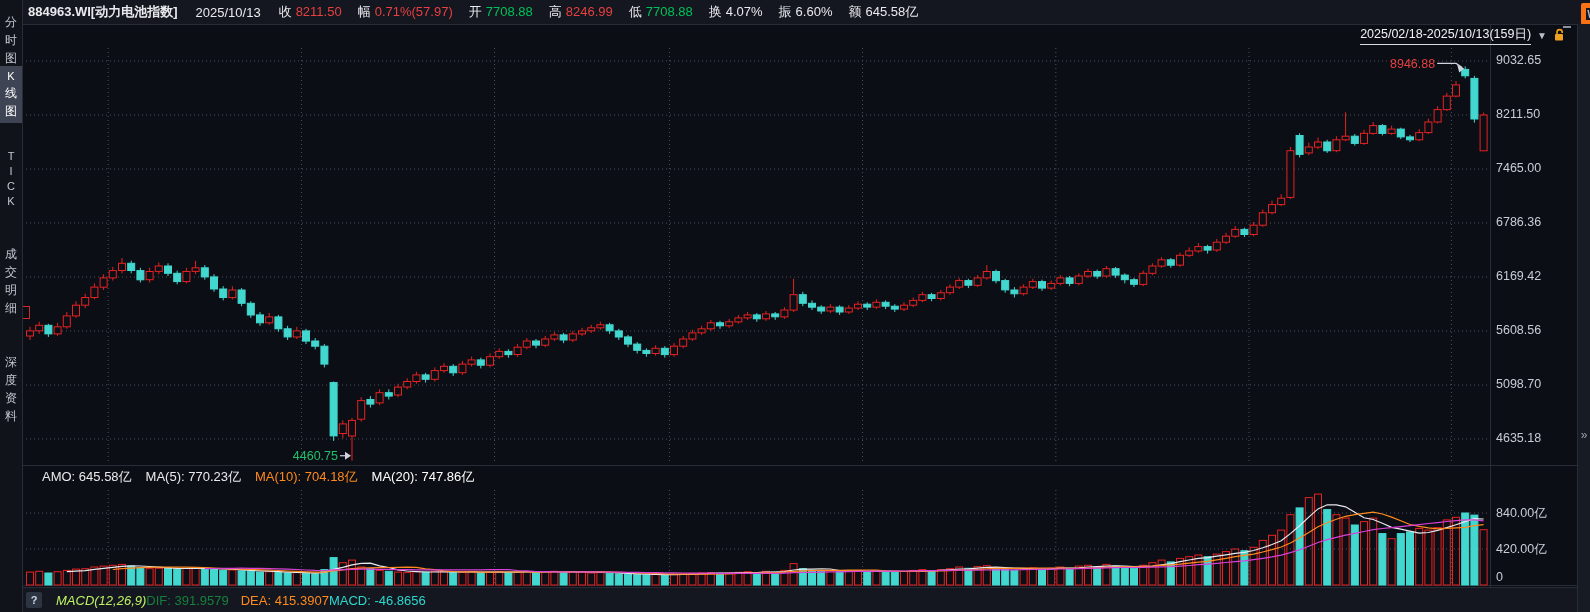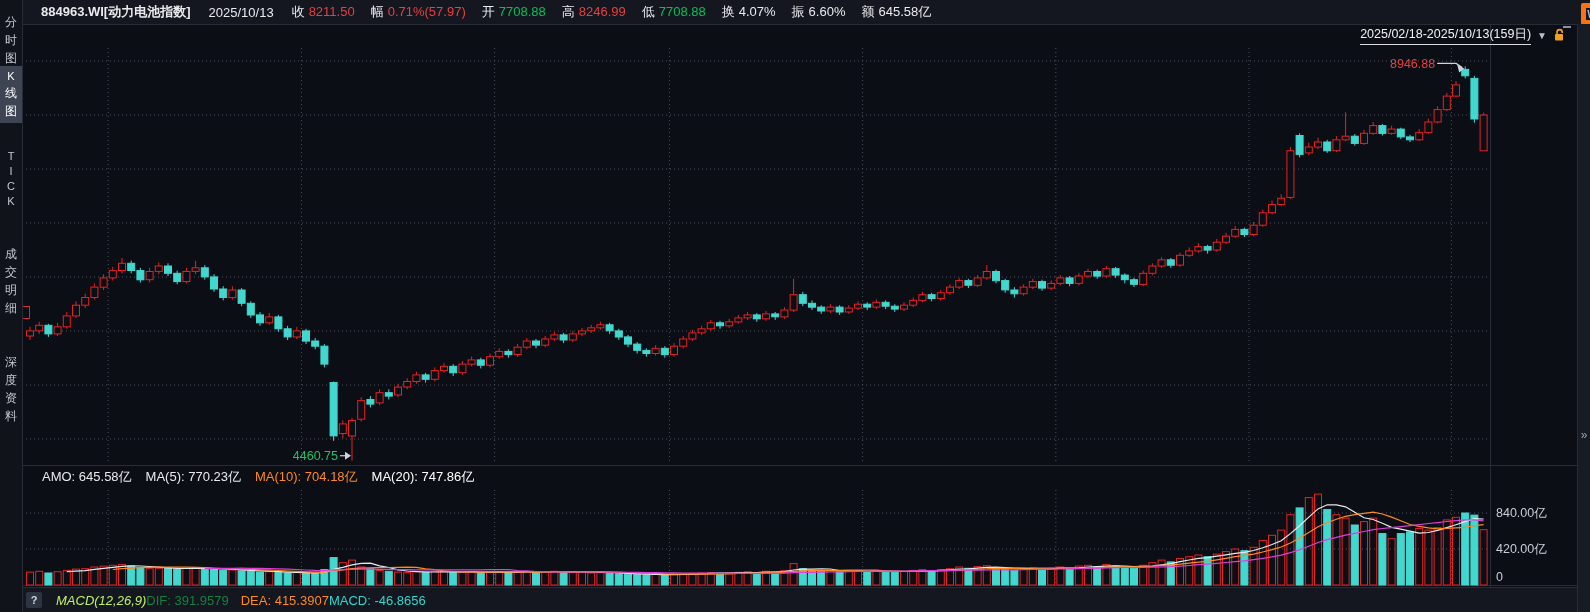--- a/index.html
+++ b/index.html
@@ -1,21 +1,21 @@
 <!DOCTYPE html>
 <html><head>
 <meta charset="utf-8">
 <style>
   html,body{margin:0;padding:0;background:#0b0e14;width:1590px;height:612px;overflow:hidden;
     font-family:"Liberation Sans",sans-serif;-webkit-font-smoothing:antialiased;}
   #app{position:relative;width:1590px;height:612px;background:#0b0e14;}
   
   #header{position:absolute;left:22px;top:0;right:0;height:24px;background:#14171f;
     border-bottom:1px solid #272c37;display:flex;align-items:center;font-size:13px;color:#e8eaee;}
-  #header .sym{font-weight:bold;margin:0 18px 0 19px;}
+  #header .sym{font-weight:bold;margin:0 18px 0 6px;}
   #header .date{margin-right:18px;}
   #header .fld{margin-right:16px;white-space:nowrap;}
   #header .fld .lab{color:#e8eaee;margin-right:4px;}
   #wp-icon{position:absolute;right:12px;top:3px;width:22px;height:17px;cursor:pointer;}
   #wp-icon .scr{width:20px;height:12px;border:5px solid #f97316;border-radius:2px;color:#aab2c2;
     font-size:11px;font-weight:bold;text-align:center;line-height:12px;margin-left:25px;}
   #wp-icon .stand{width:8px;height:2px;background:#8a92a2;margin:1px auto 0;}
   
   #sidebar{position:absolute;left:0;top:0;width:22px;height:612px;background:#10131a;
     border-right:1px solid #272c37;z-index:5;}
@@ -619,20 +619,30 @@
 
   <div id="range-row">
     <span id="range-label">2025/02/18-2025/10/13(159日)</span>
     <span id="range-caret">▼</span>
     <svg width="13" height="14" style="cursor:pointer">
       <path d="M4 6 V4.2 A2.6 2.6 0 0 1 9.2 4.2 L9.2 5" fill="none" stroke="#f0a020" stroke-width="1.6"></path>
       <rect x="2" y="6" width="8" height="6.5" rx="1" fill="#f0a020"></rect>
     </svg>
   </div>
 
+  <div id="price-axis">
+      <div class="axis-lbl" style="top: 53px;">9032.65</div>
+      <div class="axis-lbl" style="top: 107px;">8211.50</div>
+      <div class="axis-lbl" style="top: 161px;">7465.00</div>
+      <div class="axis-lbl" style="top: 215px;">6786.36</div>
+      <div class="axis-lbl" style="top: 269px;">6169.42</div>
+      <div class="axis-lbl" style="top: 323px;">5608.56</div>
+      <div class="axis-lbl" style="top: 377px;">5098.70</div>
+      <div class="axis-lbl" style="top: 431px;">4635.18</div>
+    </div>
   <div id="vol-axis">
       <div class="axis-lbl" style="top: 505px;">840.00亿</div>
       <div class="axis-lbl" style="top: 541px;">420.00亿</div>
       <div class="axis-lbl" style="top: 570px;">0</div>
     </div>
 
   <div class="hsep" style="top:465px"></div>
   <div id="vsep"></div>
   <div id="splitter-handle"></div>
 

